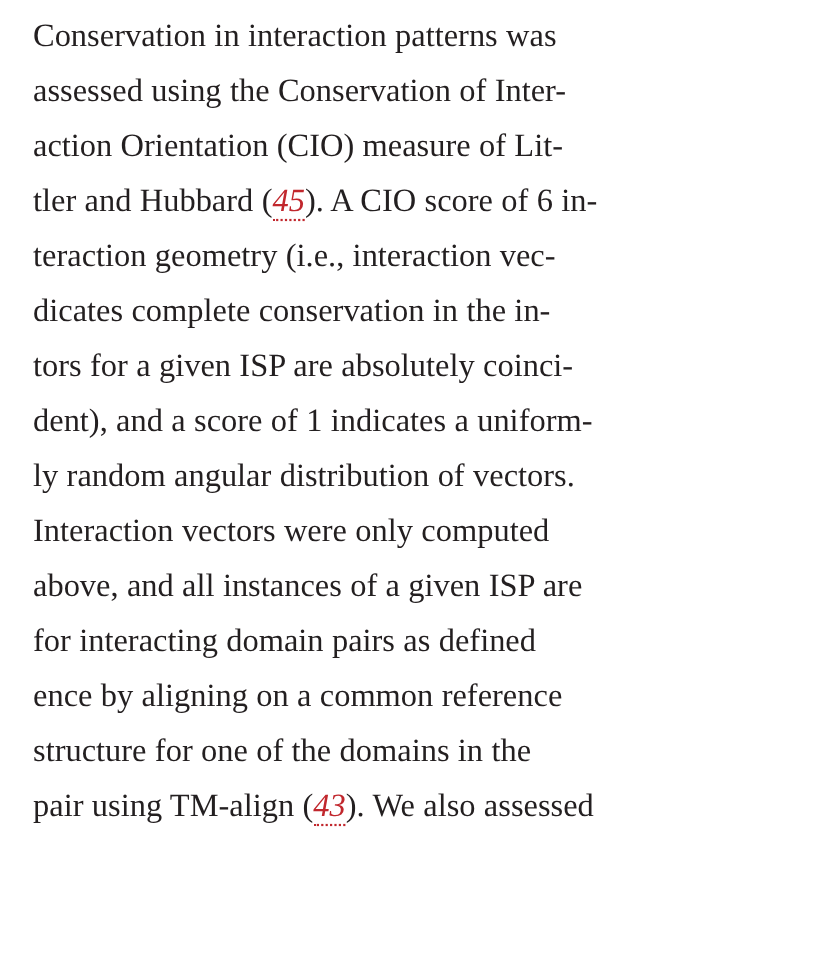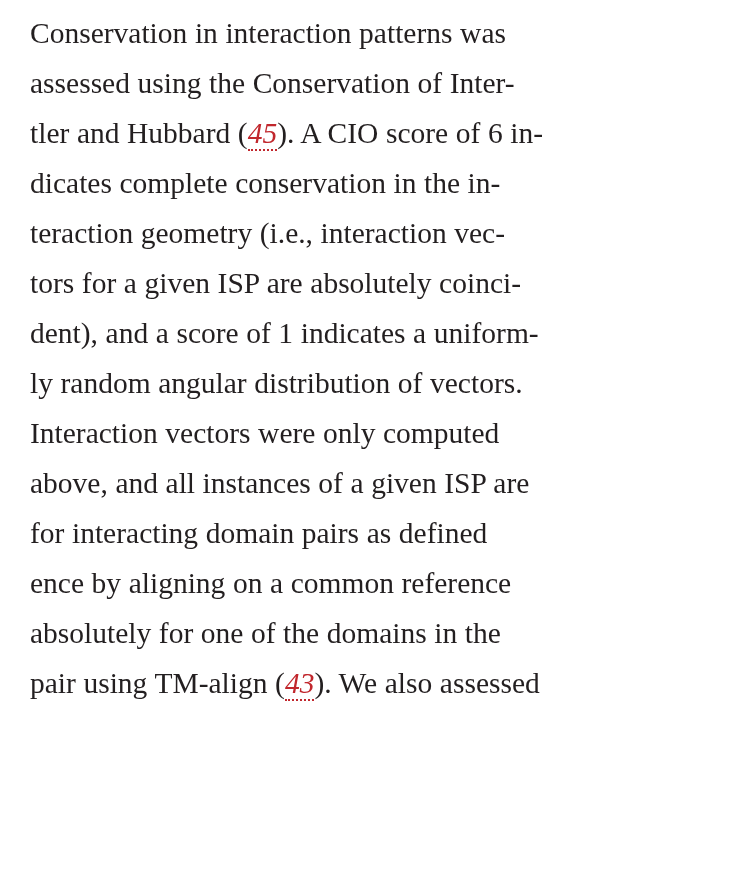--- a/index.html
+++ b/index.html
@@ -50,27 +50,28 @@
   }
 </style>
 </head>
 <body>
 
 <div class="page">
   <div class="column">
     <p class="para" id="paragraph">
         <span class="line"><span>Conservation in interaction patterns was</span></span>
         <span class="line"><span>assessed using the Conservation of Inter-</span></span>
+        <span class="line"><span>action Orientation (CIO) measure of Lit-</span></span>
         <span class="line"><span>tler and Hubbard (</span><span class="citation">45</span><span>). A CIO score of 6 in-</span></span>
+        <span class="line"><span>teraction geometry (i.e., interaction vec-</span></span>
         <span class="line"><span>dicates complete conservation in the in-</span></span>
-        <span class="line"><span>teraction geometry (i.e., interaction vec-</span></span>
         <span class="line"><span>tors for a given ISP are absolutely coinci-</span></span>
         <span class="line"><span>dent), and a score of 1 indicates a uniform-</span></span>
         <span class="line"><span>ly random angular distribution of vectors.</span></span>
         <span class="line"><span>Interaction vectors were only computed</span></span>
         <span class="line"><span>above, and all instances of a given ISP are</span></span>
         <span class="line"><span>for interacting domain pairs as defined</span></span>
         <span class="line"><span>ence by aligning on a common reference</span></span>
-        <span class="line"><span>absolutely for one of the domains in the</span></span>
+        <span class="line"><span>structure for one of the domains in the</span></span>
         <span class="line"><span>pair using TM-align (</span><span class="citation">43</span><span>). We also assessed</span></span>
       </p>
   </div>
 </div>
 
 </body></html>

